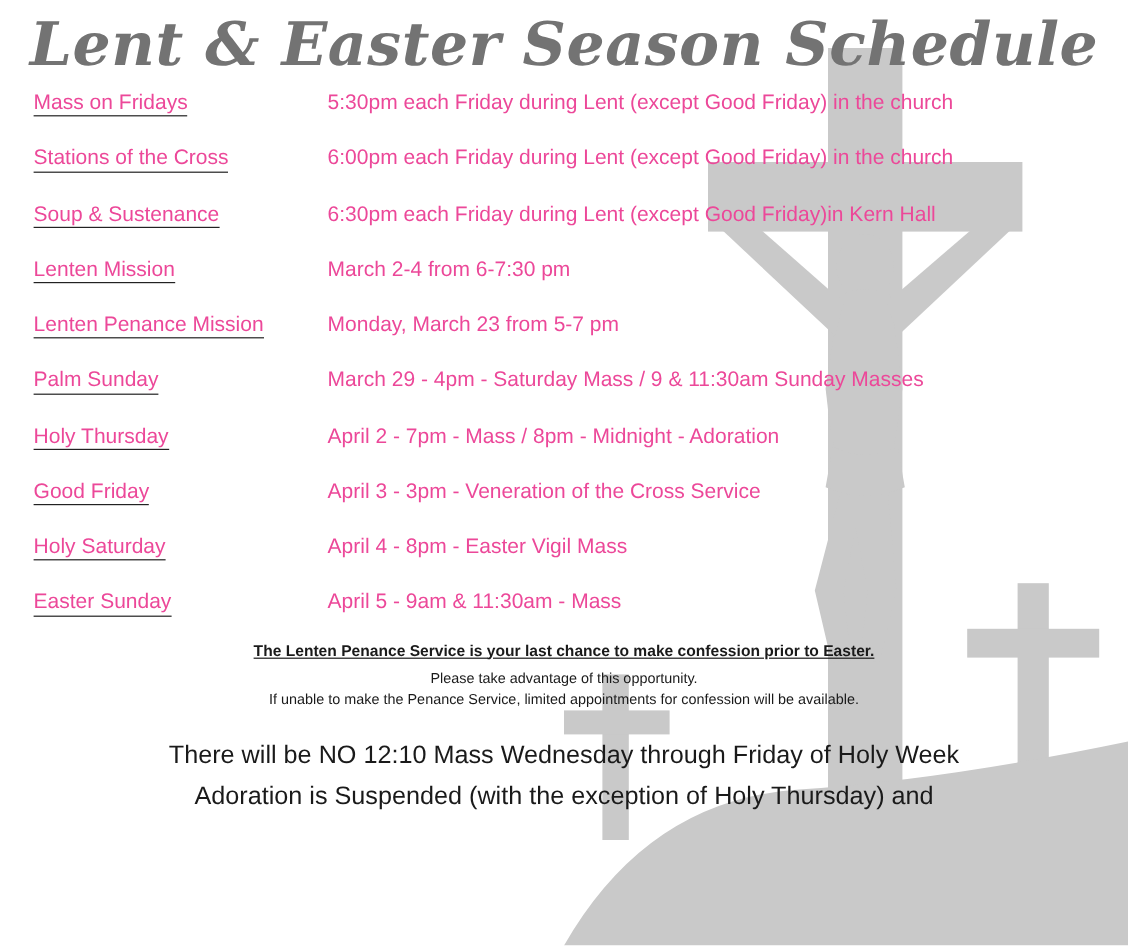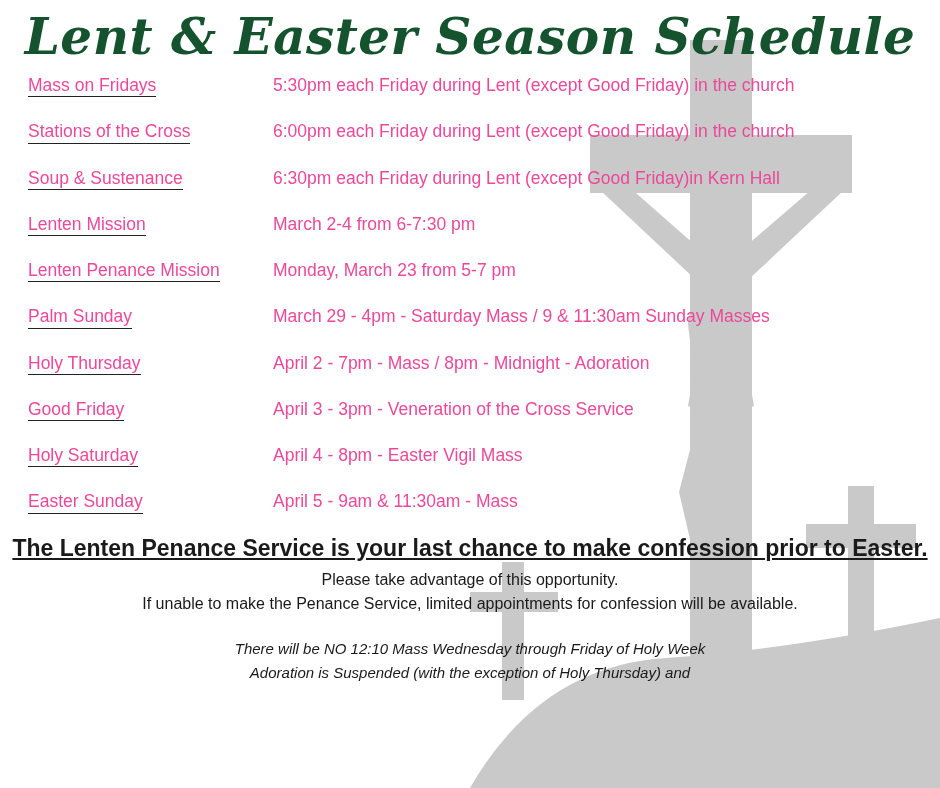--- a/index.html
+++ b/index.html
@@ -41,21 +41,21 @@
 
   .title {
     text-align: center;
     font-family: "DejaVu Serif", serif;
     font-style: italic;
     font-weight: bold;
     font-size: 50px;
     line-height: 1;
     letter-spacing: 0.5px;
     padding-top: 12px;
-    color: #14532d;
+    color: #737373;
   }
 
   table.schedule {
     width: 884px;
     margin: 14px auto 0 auto;
     border-collapse: collapse;
     table-layout: fixed;
   }
 
   table.schedule td {
@@ -82,40 +82,39 @@
     white-space: nowrap;
     margin-left: 32px;
   }
 
   .notice {
     text-align: center;
     margin-top: -4px;
   }
   .notice .headline {
     font-weight: bold;
-    font-size: 23px;
+    font-size: 13px;
     text-decoration: underline;
     display: block;
     margin-bottom: 6px;
   }
   .notice .line {
     display: block;
-    font-size: 16px;
+    font-size: 12px;
     line-height: 1.55;
   }
 
   .closing {
     text-align: center;
     margin-top: 20px;
   }
   .closing .line {
     display: block;
-    font-size: 15px;
+    font-size: 21px;
     line-height: 1.62;
-    font-style: italic;
   }
 </style>
 </head>
 <body>
 
 <div id="page">
 
   <svg id="bg-art" width="940" height="788" viewBox="0 0 940 788">
     <g fill="#c9c9c9">
 

